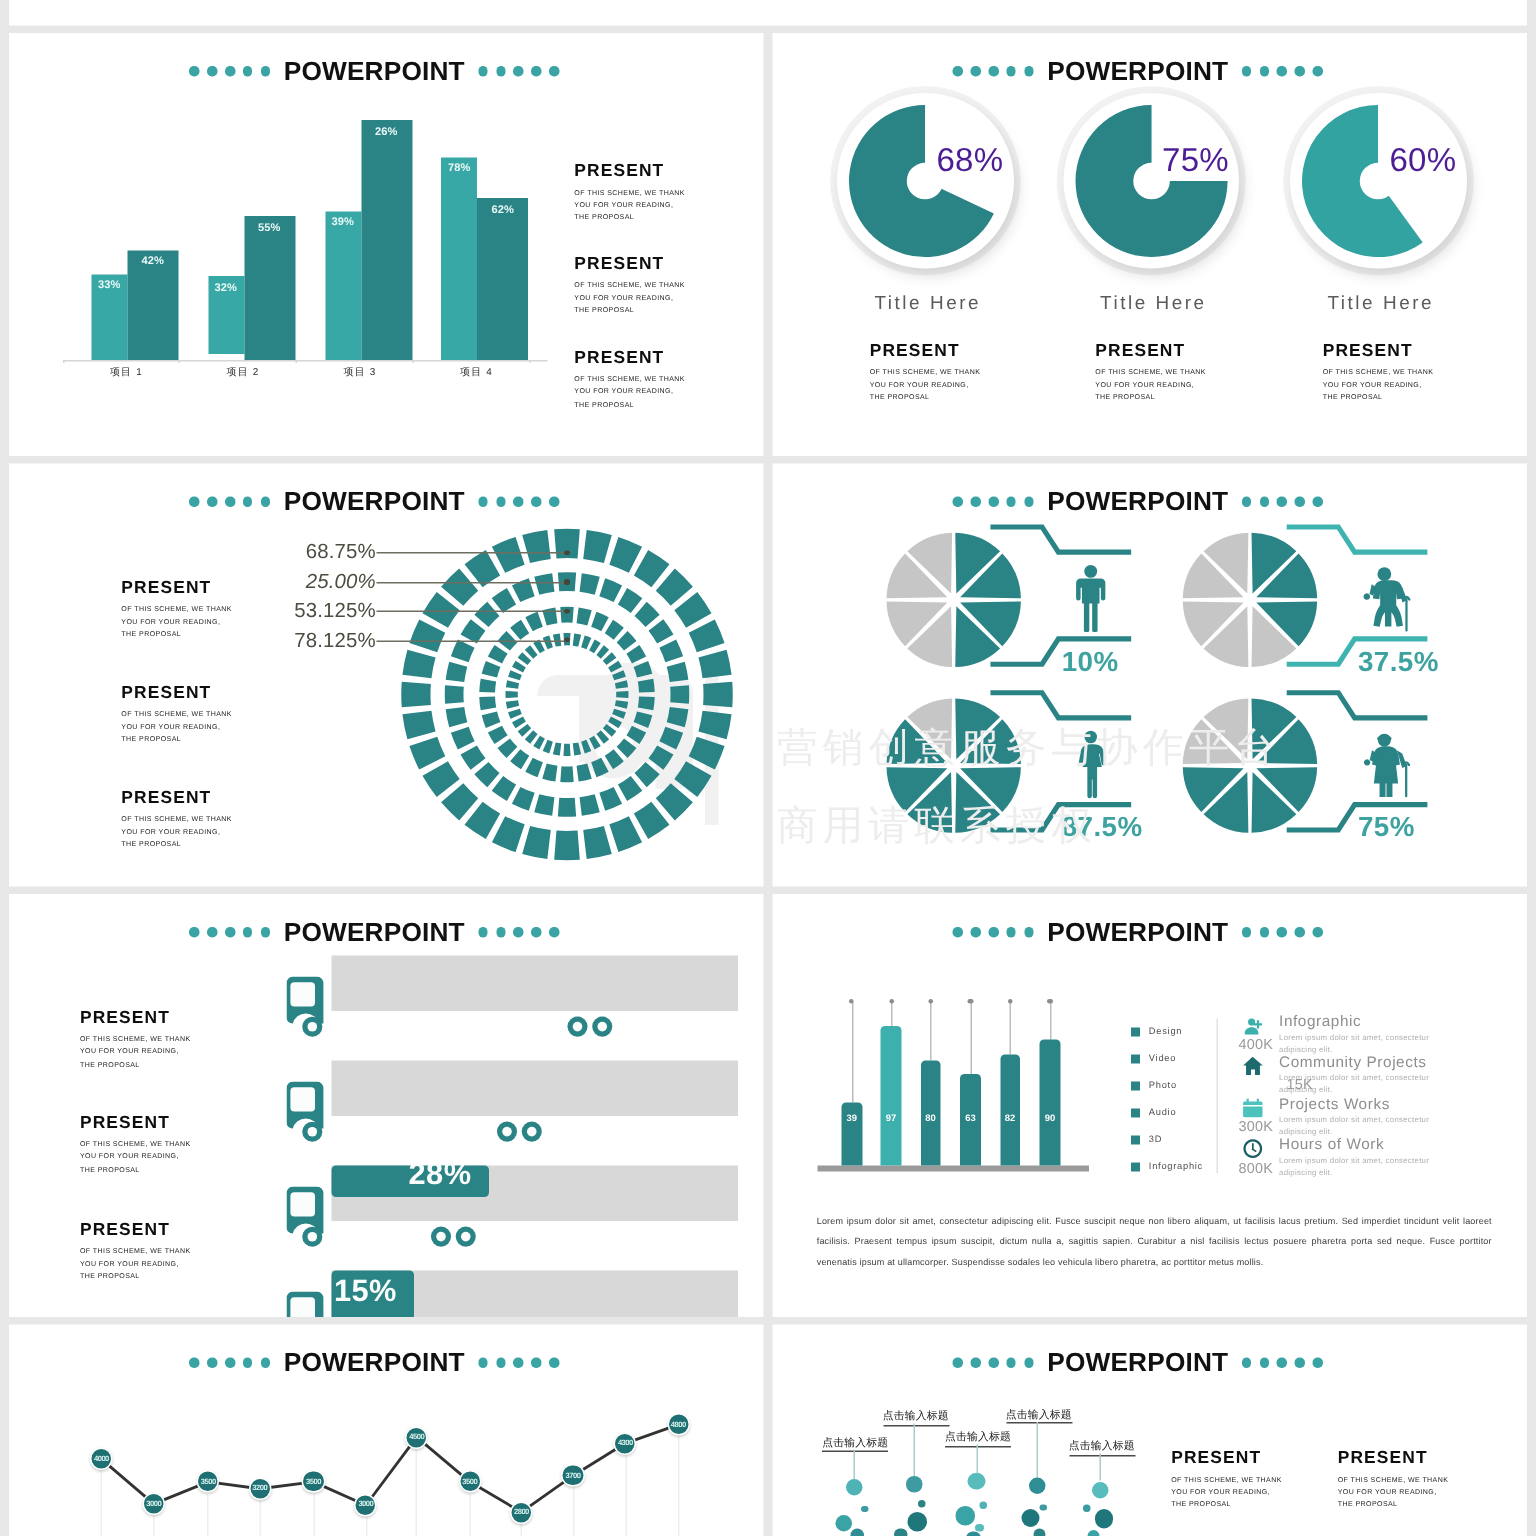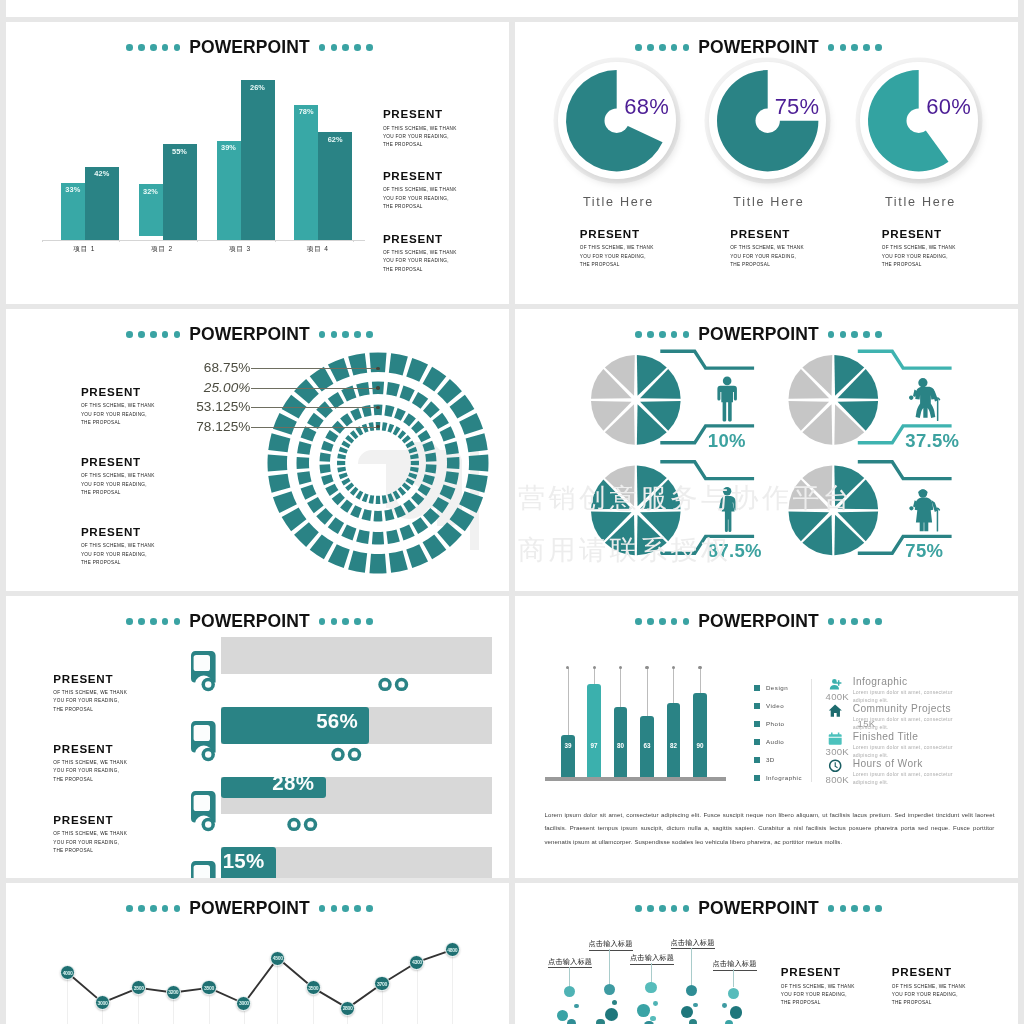--- a/index.html
+++ b/index.html
@@ -410,23 +410,20 @@
         <circle cx="17.2" cy="33.5" r="6.7" fill="#2a8385"></circle>
         <circle cx="17.2" cy="33.5" r="3.2" fill="#fbfdfd"></circle>
       </svg>
       <svg width="48" height="16" viewBox="0 0 48 16" style="position:absolute;left:370.9px;top:80.9px;">
         <circle cx="8" cy="7.4" r="6.7" fill="#2a8385"></circle>
         <circle cx="8" cy="7.4" r="3.2" fill="#fbfdfd"></circle>
         <circle cx="24.5" cy="7.4" r="6.7" fill="#2a8385"></circle>
         <circle cx="24.5" cy="7.4" r="3.2" fill="#fbfdfd"></circle>
       </svg>
       <div class="trackbar" style="left:215.3px;top:111.1px;width:270.7px;height:36.6px;"></div>
-      <div class="fillbar" style="left:215.3px;top:111.1px;width:148.2px;height:36.6px;">
-        <b>56%</b>
-      </div>
       <svg width="32" height="48" viewBox="0 0 32 48" style="position:absolute;left:185.2px;top:124.8px;">
         <path d="M0 4.4 a4.4 4.4 0 0 1 4.4 -4.4 h15.8 a4.4 4.4 0 0 1 4.4 4.4 v27.0 h-3.1 a8.9 8.9 0 0 0 -17.3 0 h-0.0 h-0.2 a4.0 4.0 0 0 1 -4.0 -4.0 Z" fill="#2a8385"></path>
         <rect x="2.6" y="3.9" width="16.4" height="16.1" rx="2.6" fill="#fbfdfd"></rect>
         <circle cx="17.2" cy="33.5" r="6.7" fill="#2a8385"></circle>
         <circle cx="17.2" cy="33.5" r="3.2" fill="#fbfdfd"></circle>
       </svg>
       <svg width="48" height="16" viewBox="0 0 48 16" style="position:absolute;left:323.5px;top:150.9px;">
         <circle cx="8" cy="7.4" r="6.7" fill="#2a8385"></circle>
         <circle cx="8" cy="7.4" r="3.2" fill="#fbfdfd"></circle>
         <circle cx="24.5" cy="7.4" r="6.7" fill="#2a8385"></circle>
@@ -571,21 +568,21 @@
         </svg>
         <div class="sv" style="left:-1.4px;top:15.2px;margin-left:32px;">15K</div>
         <div class="st" style="margin-left:25.7px;">Community Projects</div>
         <div class="sd" style="margin-left:25.7px;">Lorem ipsum dolor sit amet, consectetur adipiscing elit.</div>
       </div>
       <div class="statrow" style="left:312px;top:134.8px;">
         <svg width="16.4" height="15.2" viewBox="0 0 23 23" style="position:absolute;left:0;top:0;fill:#4cc2bd;">
           <path d="M3.3 5.0 h16.4 a1.6 1.6 0 0 1 1.6 1.6 v2.1 h-19.6 v-2.1 a1.6 1.6 0 0 1 1.6 -1.6Z M1.7 10.2 h19.6 v9.2 a1.6 1.6 0 0 1 -1.6 1.6 h-16.4 a1.6 1.6 0 0 1 -1.6 -1.6Z M5.2 2.3 h2.3 v4.2 h-2.3Z M15.5 2.3 h2.3 v4.2 h-2.3Z"></path>
         </svg>
         <div class="sv" style="left:-1.4px;top:15.2px;">300K</div>
-        <div class="st" style="margin-left:25.7px;">Finished Title</div>
+        <div class="st" style="margin-left:25.7px;">Projects Works</div>
         <div class="sd" style="margin-left:25.7px;">Lorem ipsum dolor sit amet, consectetur adipiscing elit.</div>
       </div>
       <div class="statrow" style="left:312px;top:162.4px;">
         <svg width="16.4" height="15.2" viewBox="0 0 23 23" style="position:absolute;left:0;top:0;fill:#1a5e63;">
           <path d="M11.5 2.2 a9.5 9.5 0 1 0 0.001 0Z M11.5 4.5 a7.2 7.2 0 1 1 -0.001 0Z"></path>
           <path d="M10.7 6.4h1.7v5.6h-1.7Z M11.1 11.2 l4.4 2.9 l-0.9 1.4 l-4.4 -2.9Z"></path>
         </svg>
         <div class="sv" style="left:-1.4px;top:15.2px;">800K</div>
         <div class="st" style="margin-left:25.7px;">Hours of Work</div>
         <div class="sd" style="margin-left:25.7px;">Lorem ipsum dolor sit amet, consectetur adipiscing elit.</div>

